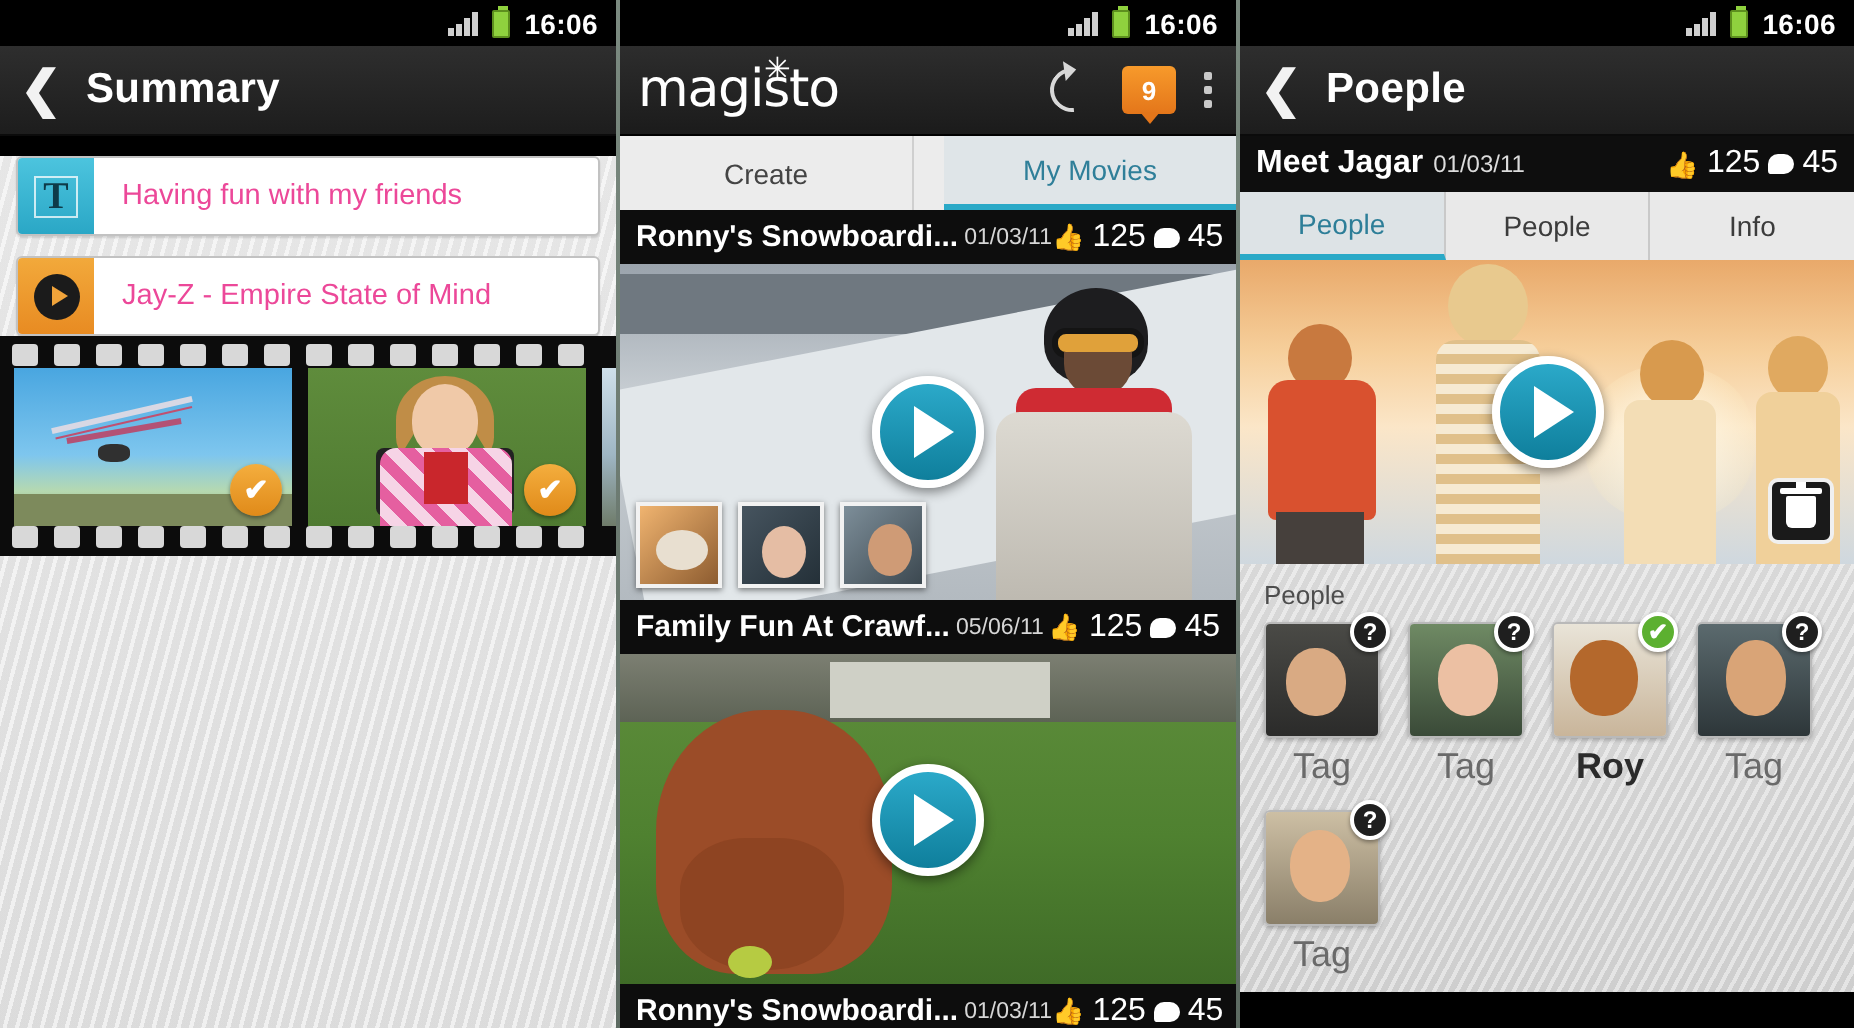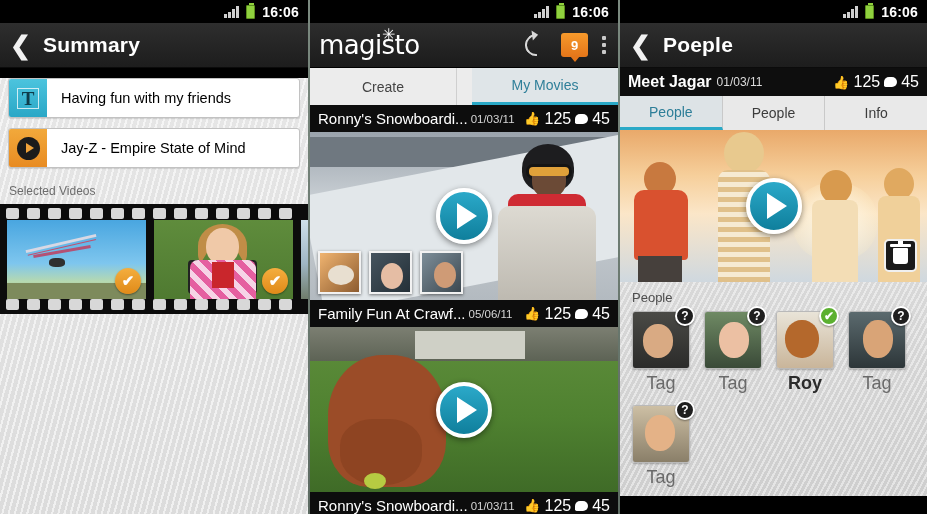--- a/index.html
+++ b/index.html
@@ -51,21 +51,21 @@
     background:#fff; border:1px solid #c2c2c2; border-radius:3px; overflow:hidden;
     box-shadow:0 1px 1px rgba(0,0,0,.12);
   }
   .row .ico { width:38px; display:flex; align-items:center; justify-content:center; }
   .ico.t { background:linear-gradient(#4cc4de,#2aa7c6); }
   .ico.t span{ font-family:"Liberation Serif",serif; color:#0e3b49; font-size:19px; font-weight:bold;
     border:1px solid rgba(255,255,255,.75); padding:0 4px; line-height:19px; }
   .ico.m { background:linear-gradient(#f2a93b,#e88b22); }
   .playdot{ width:23px;height:23px;border-radius:50%;background:#1b1b1b;display:flex;align-items:center;justify-content:center;}
   .playdot:after{content:"";border-left:8px solid #f0a33a;border-top:5px solid transparent;border-bottom:5px solid transparent;margin-left:3px;}
-  .row .txt { flex:1; display:flex; align-items:center; padding-left:14px; font-size:14.5px; color:#000000; }
+  .row .txt { flex:1; display:flex; align-items:center; padding-left:14px; font-size:14.5px; color:#ec4899; }
 
   .sectlabel { font-size:12px; color:#6d6d6d; margin:16px 0 6px 9px; }
 
   .filmstrip {
     height:110px; background:#0c0c0c; position:relative; display:flex; align-items:center;
     padding:0 4px; overflow:hidden;
   }
   .sprockets { position:absolute; left:0; right:0; height:11px; display:flex; gap:8px; padding:0 6px; }
   .sprockets.top{top:4px;} .sprockets.bot{bottom:4px;}
   .sprockets i { width:13px; height:11px; background:#d8d8d8; border-radius:2px; display:block; }
@@ -128,21 +128,21 @@
   .tabs { height:37px; display:flex; background:#ececec;gap:15px; }
   .tab { flex:1; display:flex; align-items:center; justify-content:center;
     font-size:14px; color:#444; border-right:1px solid #cfcfcf; }
   .tab:last-child{border-right:none;}
   .tab.active { background:#dfe5e8; color:#2f7f99; border-bottom:3px solid #2aa9c7; }
 
   .movie-head {
     height:27px; background:rgba(15,15,15,.88); display:flex; align-items:center;
     padding:0 8px; color:#fff; position:relative; z-index:3;
   }
-  .mh-title{font-size:15px;font-weight:normal;white-space:nowrap;}
+  .mh-title{font-size:15px;font-weight:bold;white-space:nowrap;}
   .mh-date{font-size:11.5px;color:#d6d6d6;margin-left:3px;}
   .mh-stats{margin-left:auto;display:flex;align-items:center;gap:4px;}
   .thumb-ico{font-size:13px;}
   .mh-num{font-size:16px;}
   .bubble{width:13px;height:10px;background:#fff;border-radius:6px 6px 6px 2px;display:inline-block;}
 
   .video { position:relative; overflow:hidden; }
   .v-snow { height:168px; background:linear-gradient(#9aa3ac 0%,#c9cfd4 40%,#b3bac0 100%); }
   .v-snow .slope{position:absolute;left:0;top:28px;width:120%;height:120px;background:#e2e7ea;transform:rotate(-11deg);}
   .v-snow .ridge{position:absolute;left:0;top:5px;width:100%;height:30px;background:#6f7880;}
@@ -272,21 +272,20 @@
         <div class="txt">Having fun with my friends</div>
       </div>
 
       <div class="row">
         <div class="ico m">
           <span class="playdot"></span>
         </div>
         <div class="txt">Jay-Z - Empire State of Mind</div>
       </div>
 
-      <div class="sectlabel">Selected Videos</div>
 
       <div class="filmstrip">
         <div class="sprockets top">
           <i></i>
             <i></i>
             <i></i>
             <i></i>
             <i></i>
             <i></i>
             <i></i>

